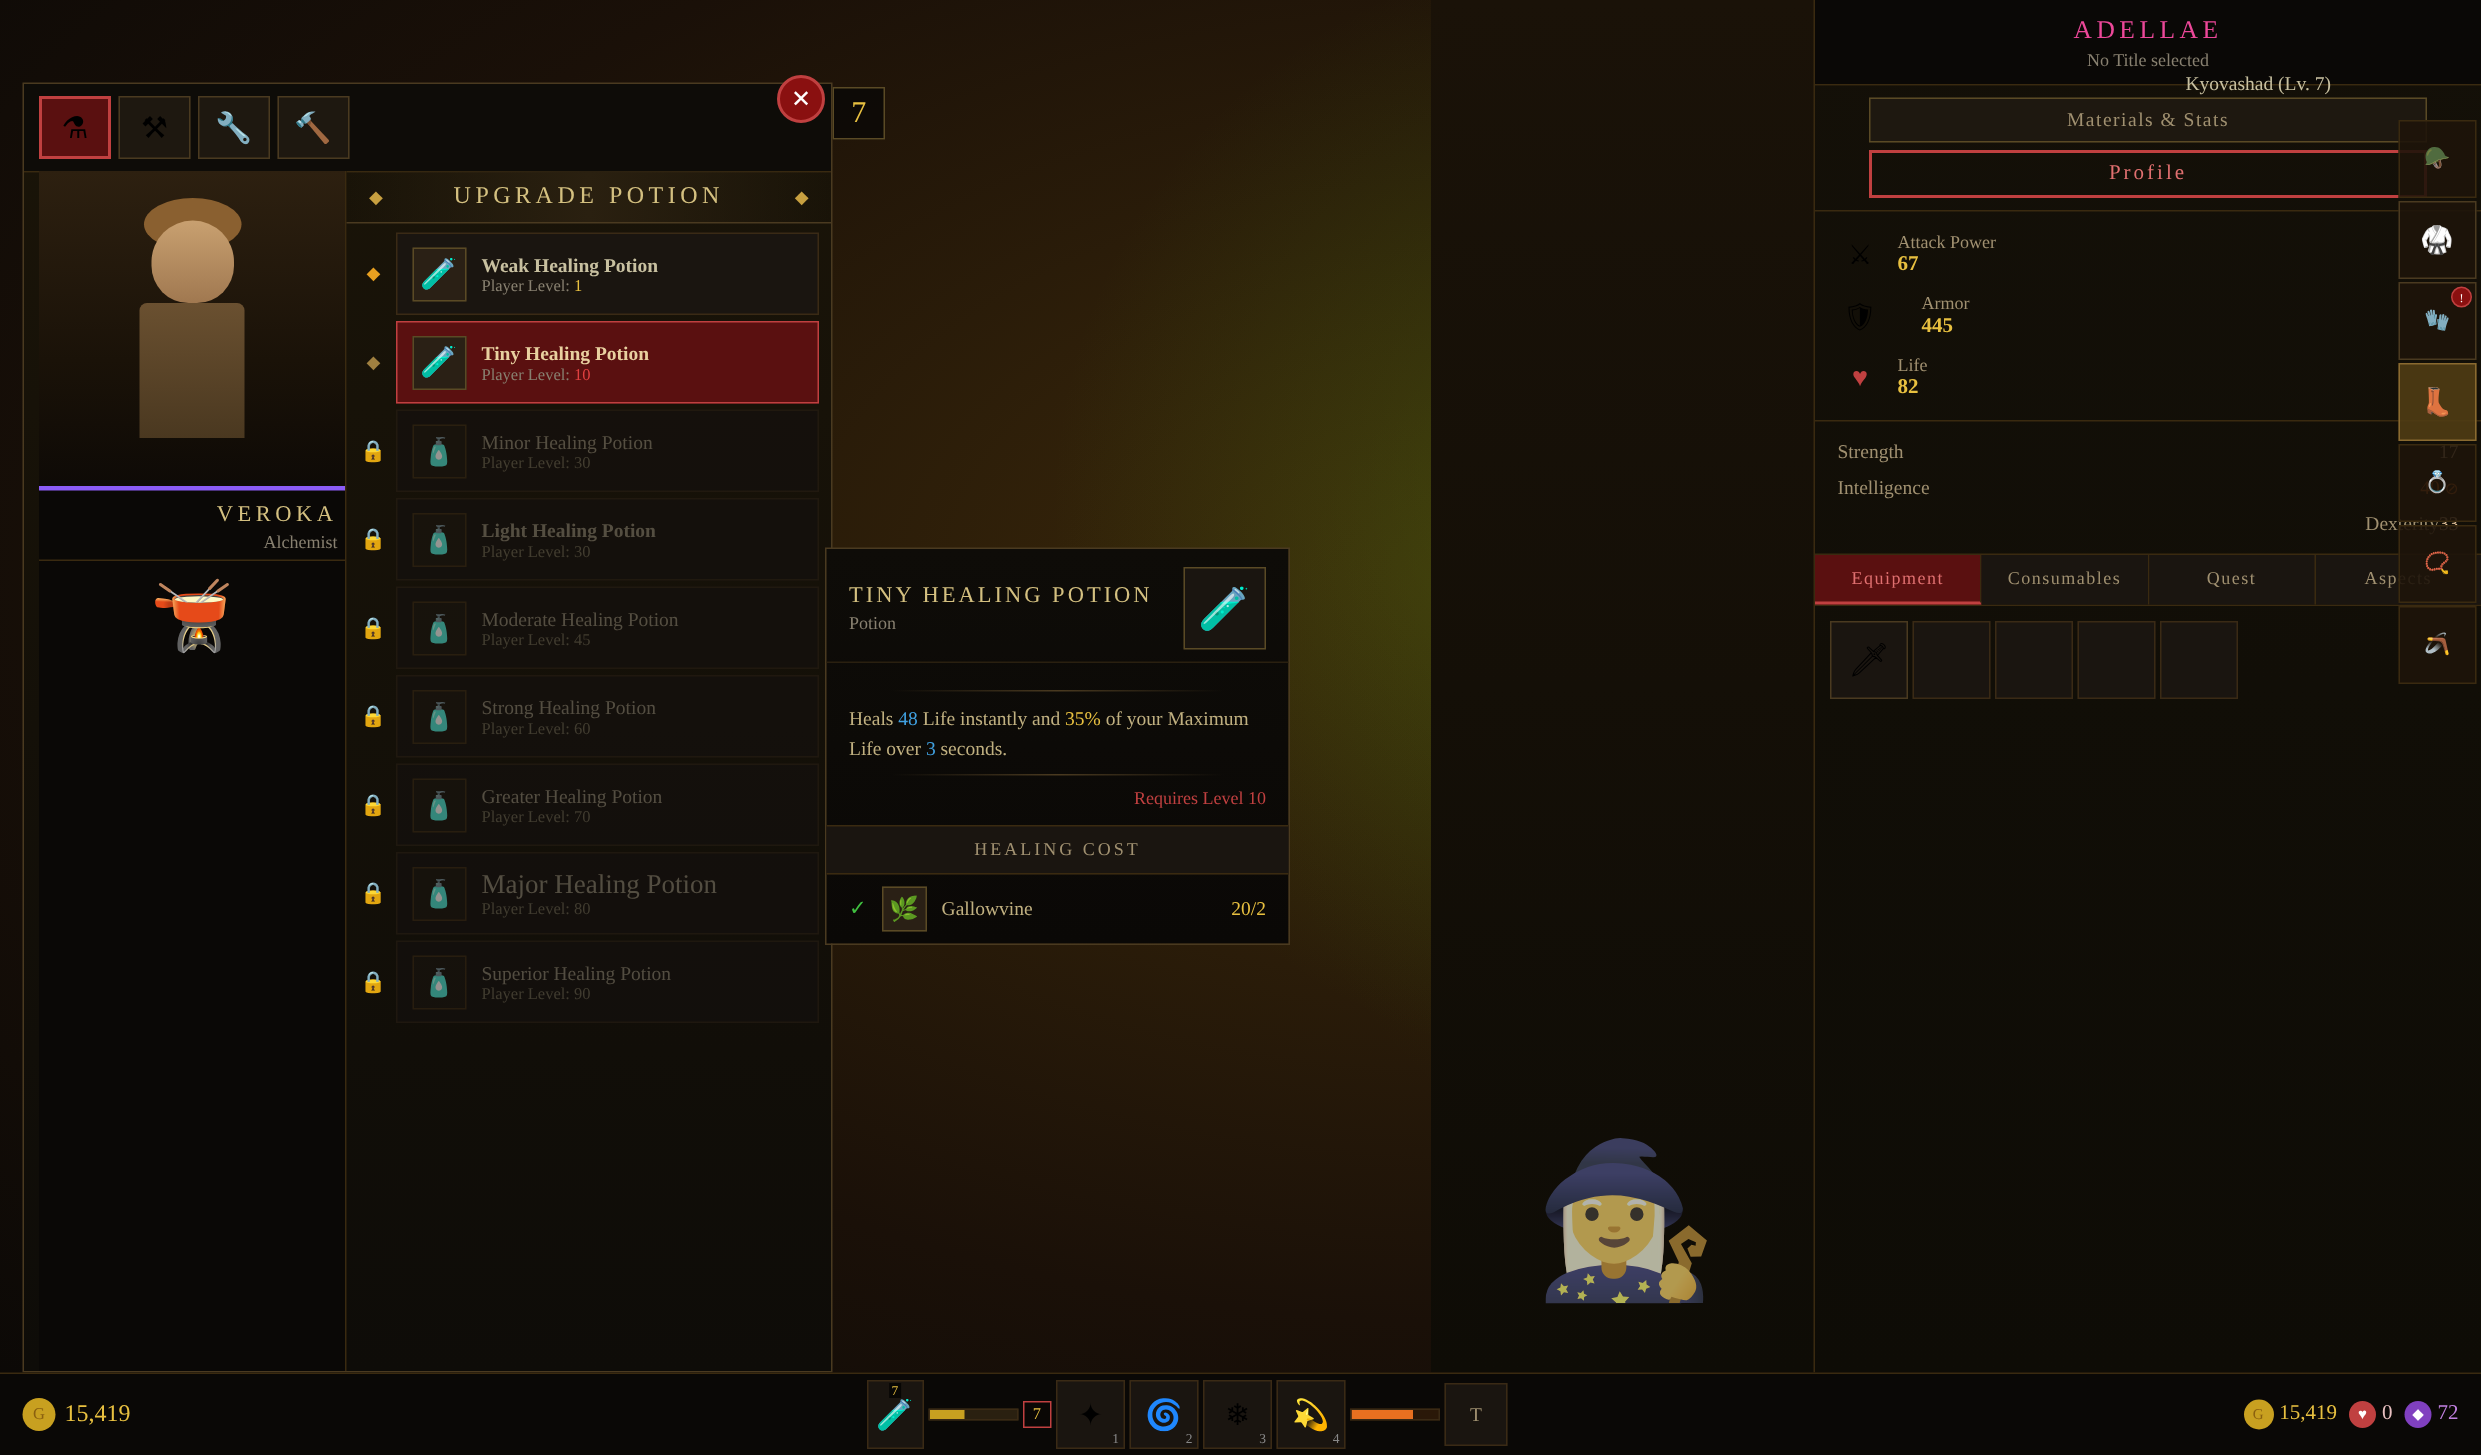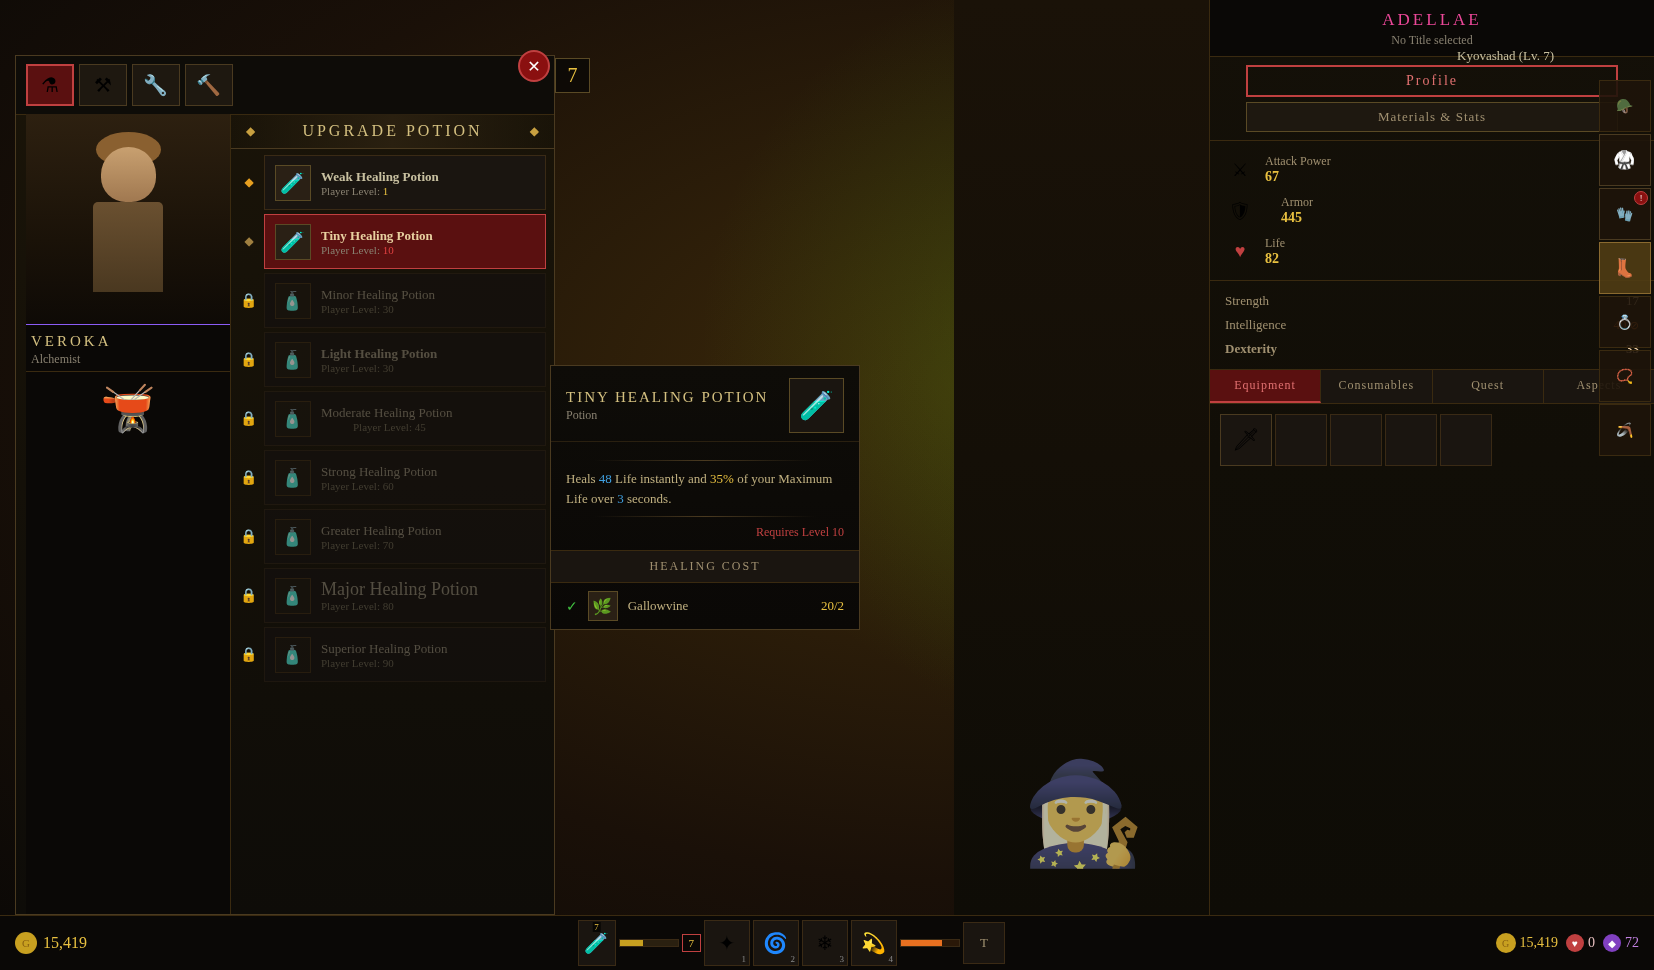--- a/index.html
+++ b/index.html
@@ -306,21 +306,21 @@
       <div style="position:absolute;inset:0;background:linear-gradient(180deg,#2d2010 0%,#1a1208 60%,#0e0a06 100%);"></div>
       <div style="position:relative;z-index:1;text-align:center;">
 
         <div style="width:55px;height:55px;background:linear-gradient(180deg,#c8a070,#a07850);border-radius:50% 50% 45% 45%;margin:0 auto;position:relative;">
           <div style="position:absolute;top:-15px;left:-5px;width:65px;height:35px;background:#8a6030;border-radius:50%;z-index:-1;"></div>
         </div>
 
         <div style="width:70px;height:90px;background:linear-gradient(180deg,#6a5030,#4a3820);margin:0 auto;border-radius:5px 5px 0 0;"></div>
       </div>
     </div>
-    <div style="text-align:left;padding:8px 5px 4px;border-top:1px solid #8b5cf6;">
+    <div style="text-align:right;padding:8px 5px 4px;border-top:3px solid #8b5cf6;">
       <div style="color:#d4c080;font-size:15px;letter-spacing:3px;text-transform:uppercase;">VEROKA</div>
       <div style="color:#888070;font-size:12px;margin-top:2px;">Alchemist</div>
     </div>
 
     <div style="width:100%;padding:10px 0;display:flex;align-items:center;justify-content:center;border-top:1px solid #3a2a10;font-size:45px;">🫕</div>
   </div>
 
   <div style="position:absolute;left:215px;right:0;top:58px;">
     <div class="panel-title-bar">
       <span class="panel-title">UPGRADE POTION</span>
@@ -371,21 +371,21 @@
           </div>
         </div>
       </div>
 
       <div class="item-row-with-diamond">
         <div class="side-lock">🔒</div>
         <div style="flex:1;display:flex;align-items:center;padding:6px 10px;background:#141010;border:1px solid #2a2015;gap:10px;min-height:55px;cursor:pointer;opacity:0.55;">
           <div style="width:36px;height:36px;background:#1a1510;border:1px solid #3a2a15;display:flex;align-items:center;justify-content:center;font-size:18px;flex-shrink:0;">🧴</div>
           <div>
             <div style="color:#888070;font-size:13px;">Moderate Healing Potion</div>
-            <div style="color:#666050;font-size:11px;margin-left:32px;">Player Level: 45</div>
+            <div style="color:#666050;font-size:11px;">Player Level: 45</div>
           </div>
         </div>
       </div>
 
       <div class="item-row-with-diamond">
         <div class="side-lock">🔒</div>
         <div style="flex:1;display:flex;align-items:center;padding:6px 10px;background:#141010;border:1px solid #2a2015;gap:10px;min-height:55px;cursor:pointer;opacity:0.55;">
           <div style="width:36px;height:36px;background:#1a1510;border:1px solid #3a2a15;display:flex;align-items:center;justify-content:center;font-size:18px;flex-shrink:0;">🧴</div>
           <div>
             <div style="color:#888070;font-size:13px;">Strong Healing Potion</div>
@@ -470,22 +470,22 @@
 <div class="world-badge">7</div>
 
 <div style="position:absolute;right:0;top:0;width:445px;bottom:55px;background:linear-gradient(180deg,#141008,#0e0c06);border-left:1px solid #3a2a10;z-index:3;">
 
   <div style="padding:10px 15px 8px;text-align:center;border-bottom:1px solid #3a2a10;background:#0a0806;">
     <div style="color:#ec4899;font-size:17px;letter-spacing:3px;text-transform:uppercase;">ADELLAE</div>
     <div style="color:#888070;font-size:12px;margin-top:3px;">No Title selected</div>
   </div>
 
   <div style="padding:8px 15px;border-bottom:1px solid #3a2a10;display:flex;flex-direction:column;gap:5px;align-items:center;">
+    <button style="background:#1e1810;border:1px solid #5a4a25;color:#a09070;font-size:13px;letter-spacing:1px;padding:6px 20px;cursor:pointer;font-family:Georgia,serif;width:90%;">Materials &amp; Stats</button>
     <button style="background:transparent;border:2px solid #c04040;color:#e07070;font-size:14px;letter-spacing:2px;padding:6px 50px;cursor:pointer;font-family:Georgia,serif;width:90%;">Profile</button>
-    <button style="background:#1e1810;border:1px solid #5a4a25;color:#a09070;font-size:13px;letter-spacing:1px;padding:6px 20px;cursor:pointer;font-family:Georgia,serif;width:90%;">Materials &amp; Stats</button>
   </div>
 
   <div style="padding:8px 15px;border-bottom:1px solid #3a2a10;">
 
     <div style="display:flex;align-items:center;padding:5px 0;gap:10px;">
       <div style="width:30px;height:30px;display:flex;align-items:center;justify-content:center;font-size:18px;">⚔</div>
       <div>
         <div style="color:#a09070;font-size:12px;">Attack Power</div>
         <div style="color:#e8c040;font-size:14px;font-weight:bold;">67</div>
       </div>
@@ -510,21 +510,21 @@
 
   <div style="padding:8px 15px;border-bottom:1px solid #3a2a10;">
     <div style="display:flex;justify-content:space-between;padding:4px 0;">
       <span style="color:#a09070;font-size:13px;">Strength</span>
       <span style="color:#e8c8a0;font-size:13px;">17</span>
     </div>
     <div style="display:flex;justify-content:space-between;padding:4px 0;">
       <span style="color:#a09070;font-size:13px;">Intelligence</span>
       <span style="color:#e87020;font-size:13px;">40 <span style="font-size:11px;">⊘</span></span>
     </div>
-    <div style="display:flex;justify-content:space-between;padding:4px 0;font-weight:bold;">
+    <div style="display:flex;justify-content:flex-end;padding:4px 0;">
       <span style="color:#a09070;font-size:13px;">Dexterity</span>
       <span style="color:#e8c8a0;font-size:13px;">33</span>
     </div>
   </div>
 
   <div class="equip-tabs">
     <div class="equip-tab active">Equipment</div>
     <div class="equip-tab">Consumables</div>
     <div class="equip-tab">Quest</div>
     <div class="equip-tab">Aspects</div>

